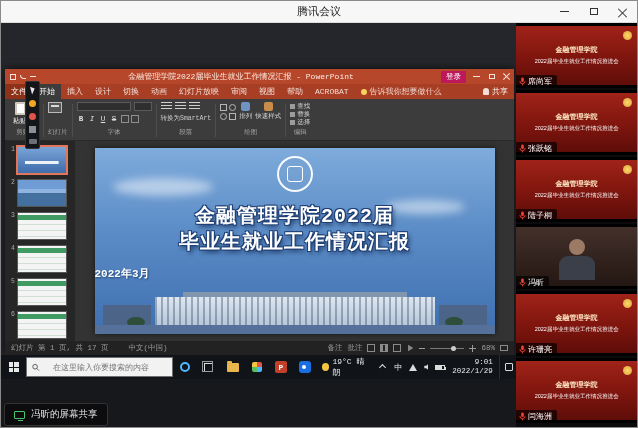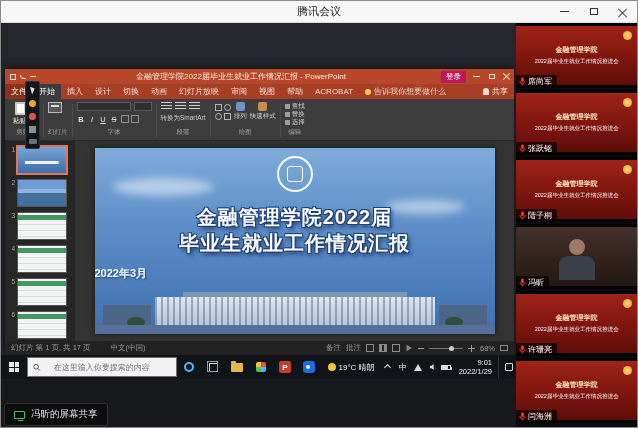--- a/index.html
+++ b/index.html
@@ -11,21 +11,21 @@
   .mt-title { font-size:11px; color:#222; }
   .win-controls { position:absolute; right:0; top:0; height:21px; display:flex; }
   .wc { width:29px; height:21px; display:flex; align-items:center; justify-content:center; }
   .glyph-min { width:9px; height:1px; background:#333; }
   .glyph-max { width:8px; height:7px; border:1px solid #333; }
   .glyph-close { position:relative; width:9px; height:9px; }
   .glyph-close::before,.glyph-close::after { content:""; position:absolute; left:4px; top:0; width:1px; height:12px; background:#333; }
   .glyph-close::before { transform:rotate(45deg); } .glyph-close::after { transform:rotate(-45deg); }
 
   
-  .share-area { position:absolute; left:0; top:22px; width:517px; bottom:0; background:#17181c; }
+  .share-area { position:absolute; left:0; top:22px; width:517px; bottom:0; background:#17181c;font-family:Liberation Mono, monospace; }
   .desktop { position:absolute; left:0; top:0; width:100%; height:356px; background:#24262b; }
 
   
   .anno { position:absolute; left:24px; top:58px; width:15px; background:#141519; border:1px solid #303239; border-radius:2px; padding:4px 0; display:flex; flex-direction:column; align-items:center; gap:6px; z-index:5; }
   .an-cursor { width:0; height:0; border-left:4px solid #e8e8e8; border-top:3px solid transparent; border-bottom:5px solid transparent; transform:rotate(-15deg); }
   .an-laser { width:7px; height:7px; border-radius:50%; background:#f5a623; }
   .an-pen { width:7px; height:7px; border-radius:50%; background:#e05548; }
   .an-hl { width:7px; height:7px; background:#8a8f99; }
   .an-eraser { width:8px; height:5px; background:#6a6f78; border-radius:1px; }
 

